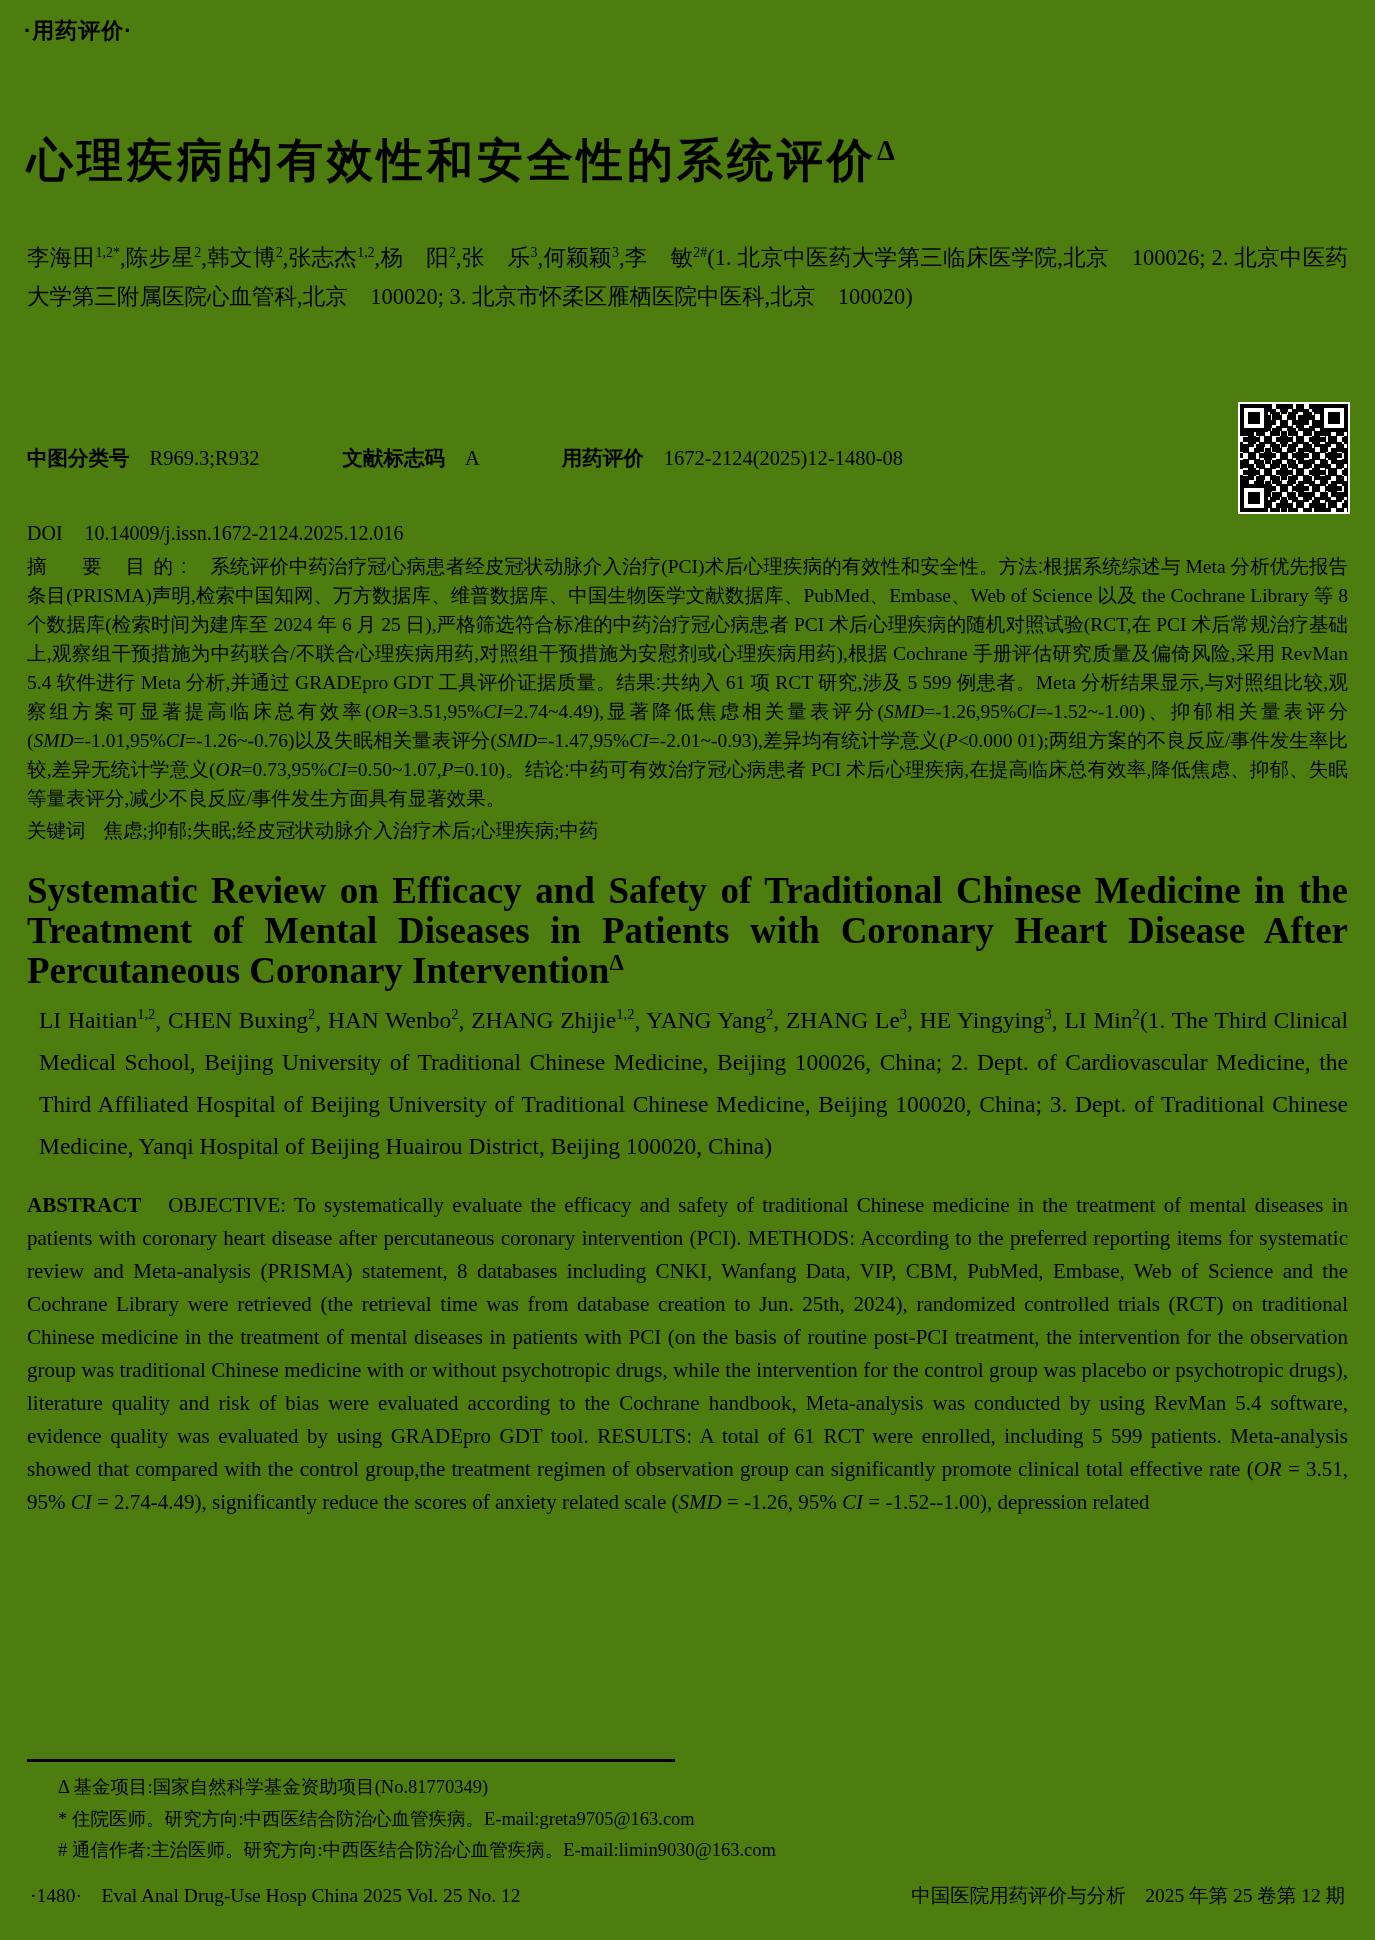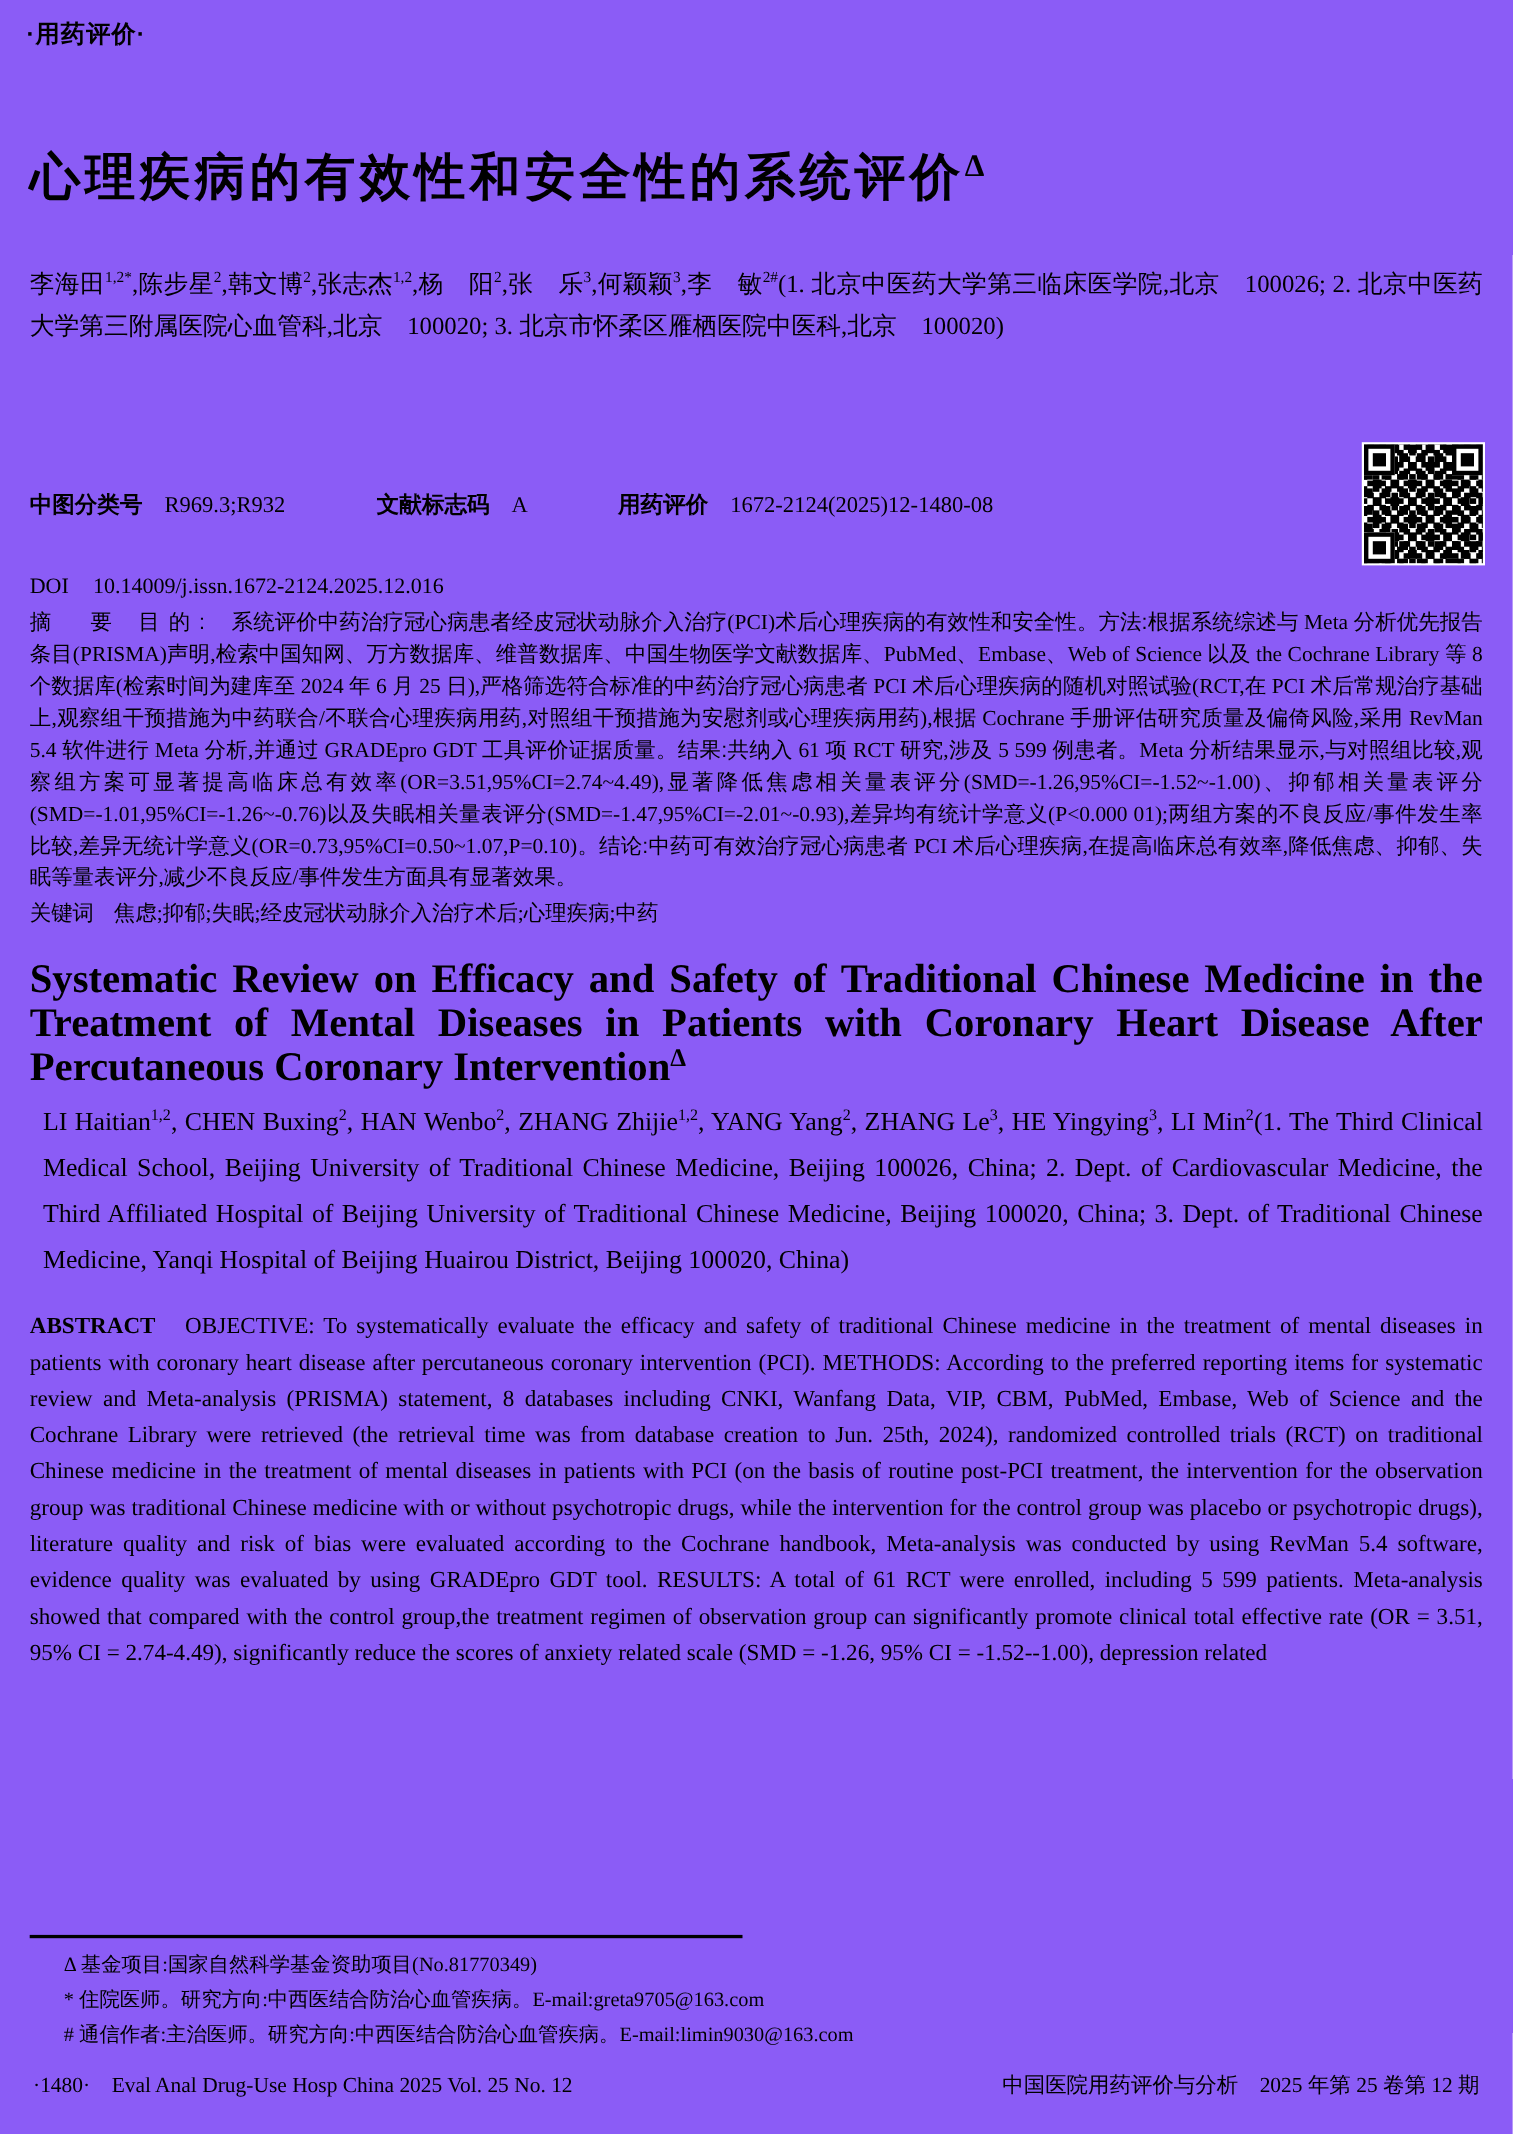--- a/index.html
+++ b/index.html
@@ -1,24 +1,24 @@
 <!DOCTYPE html>
 <html><head>
 <meta charset="utf-8">
 <style>
   html,body{margin:0;padding:0;background:#fff;}
   body{
     width:1375px;height:1940px;position:relative;overflow:hidden;
     color:#000;font-family:"Liberation Serif","DejaVu Serif",serif;
   }
-  .page{position:absolute;inset:0;background:#8b5cf6;}
+  .page{position:absolute;inset:0;background:#4d7c0f;}
   sup{font-size:62%;vertical-align:super;line-height:0;}
   .seg-b{font-weight:700;}
   .seg-h{font-weight:400;font-family:"Liberation Sans","DejaVu Sans",sans-serif;}
-  .seg-i{}
+  .seg-i{font-style:italic;}
 
   .sec-label{
     position:absolute;top:16px;left:24px;
     font-family:"Liberation Sans","DejaVu Sans",sans-serif;
     font-weight:700;font-size:22px;letter-spacing:1px;
   }
   .title-cn{
     position:absolute;top:56px;left:27px;width:1180px;margin:0;
     font-weight:700;font-size:46px;line-height:70px;letter-spacing:4px;
     font-family:"Liberation Serif","DejaVu Serif",serif;

